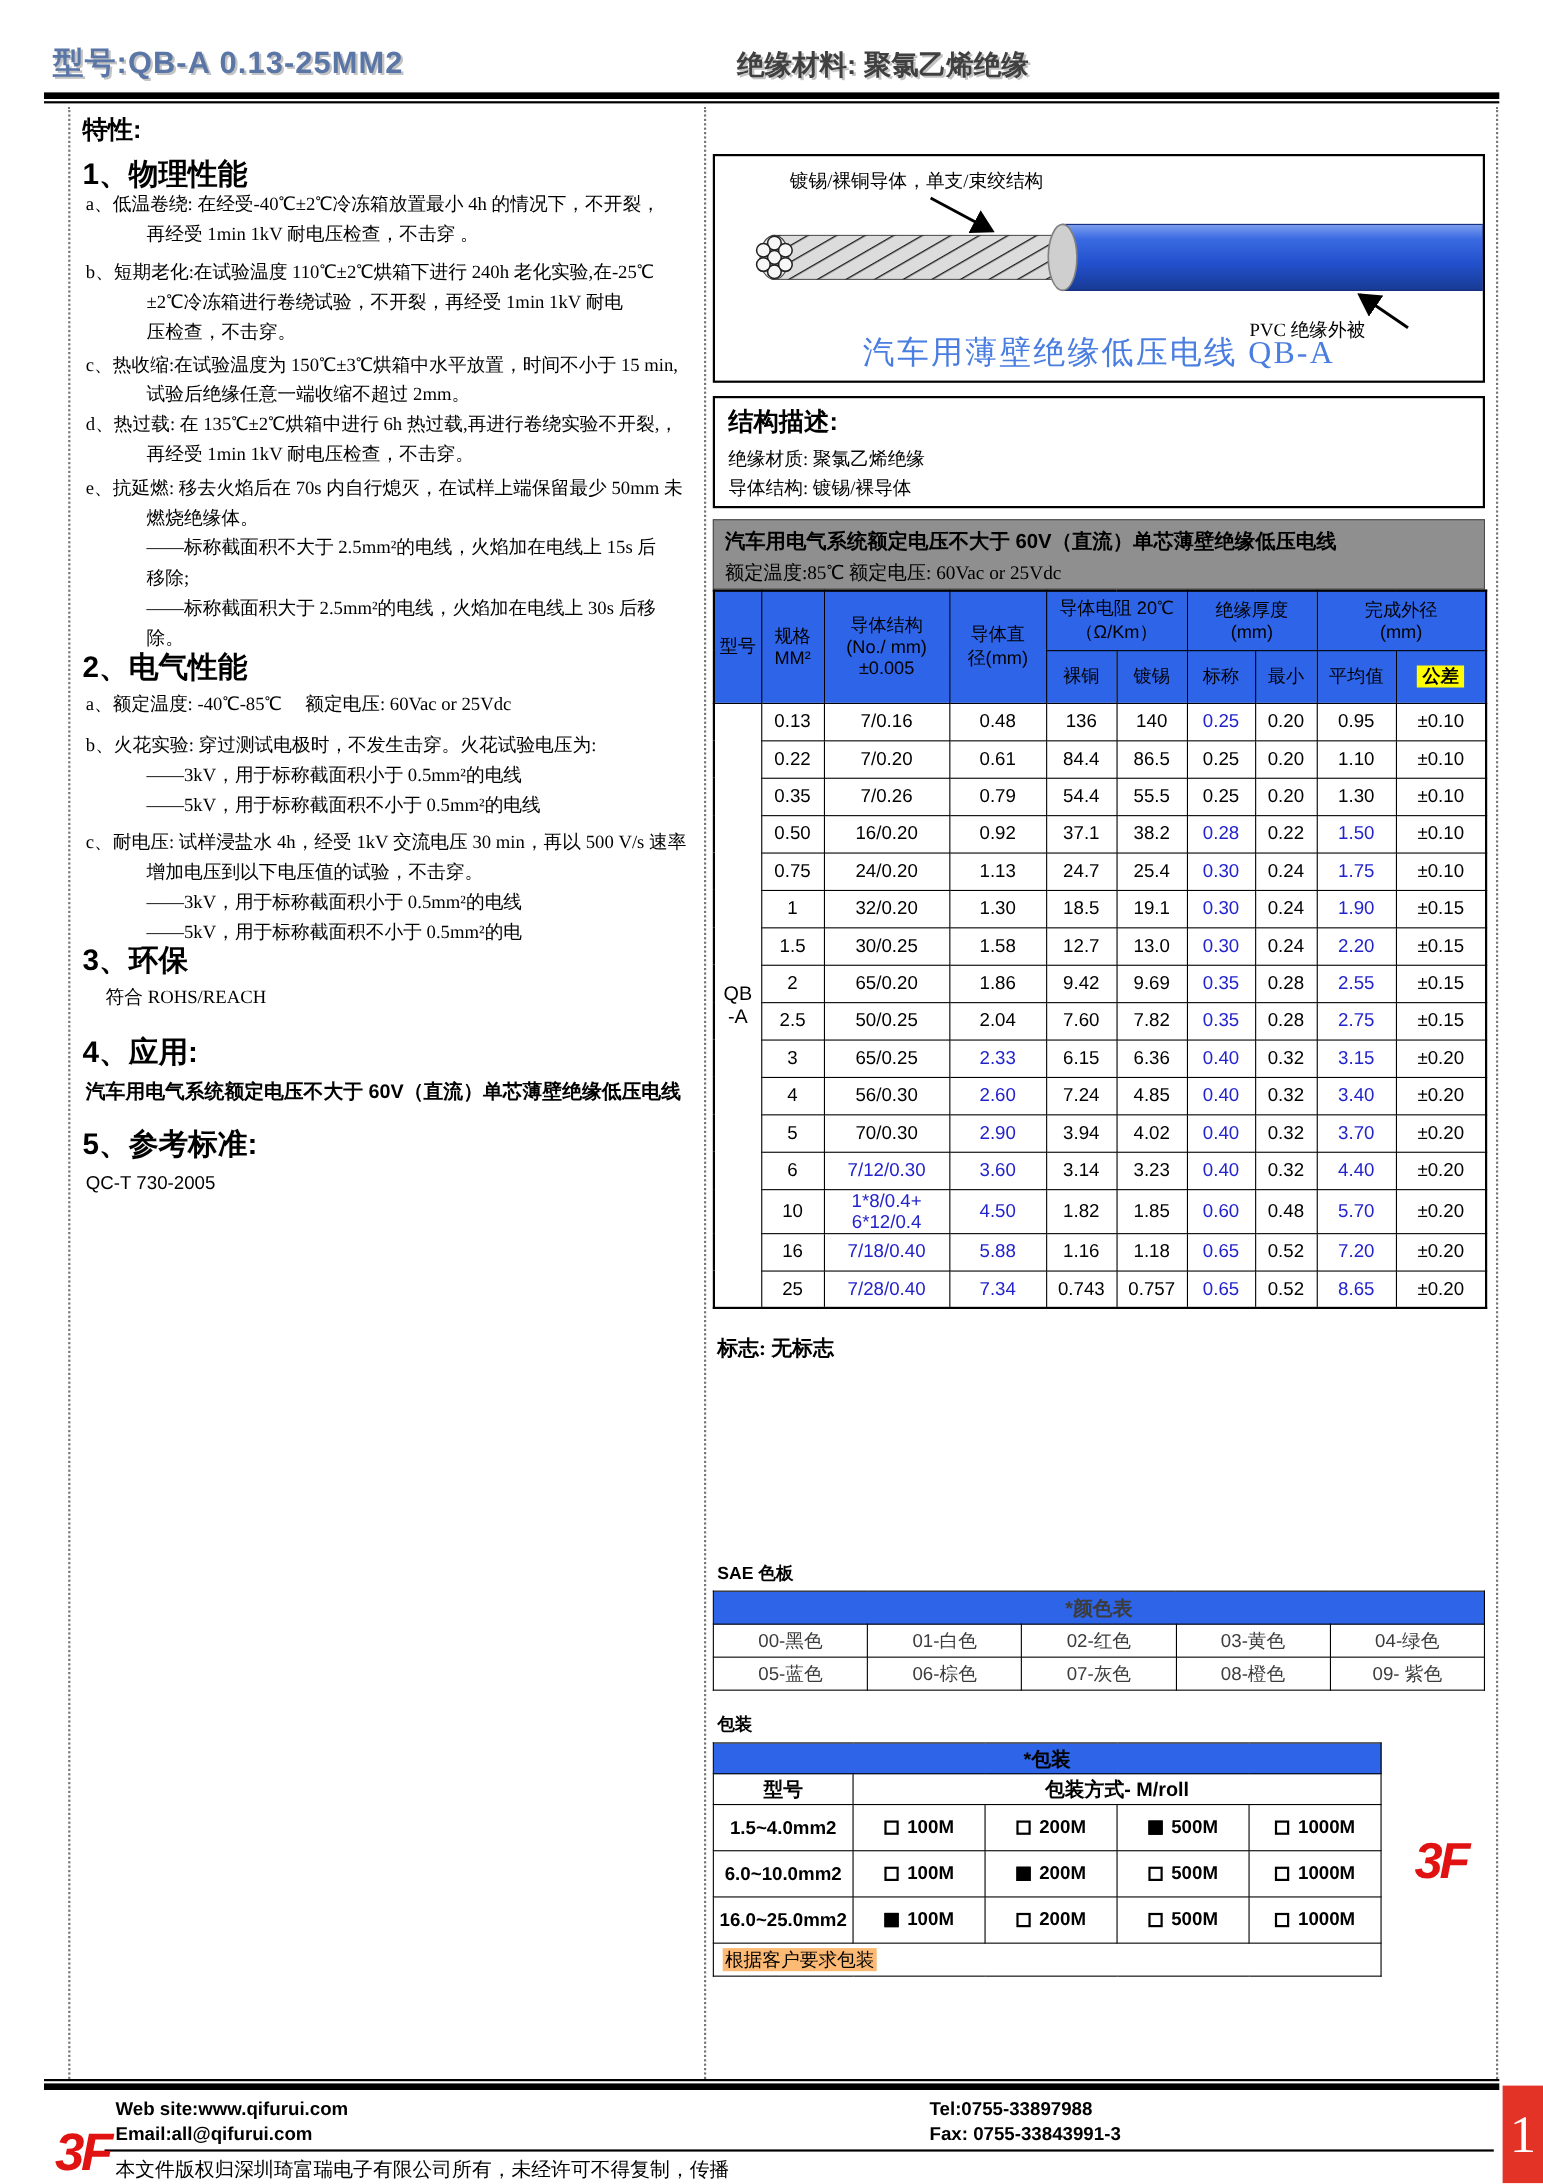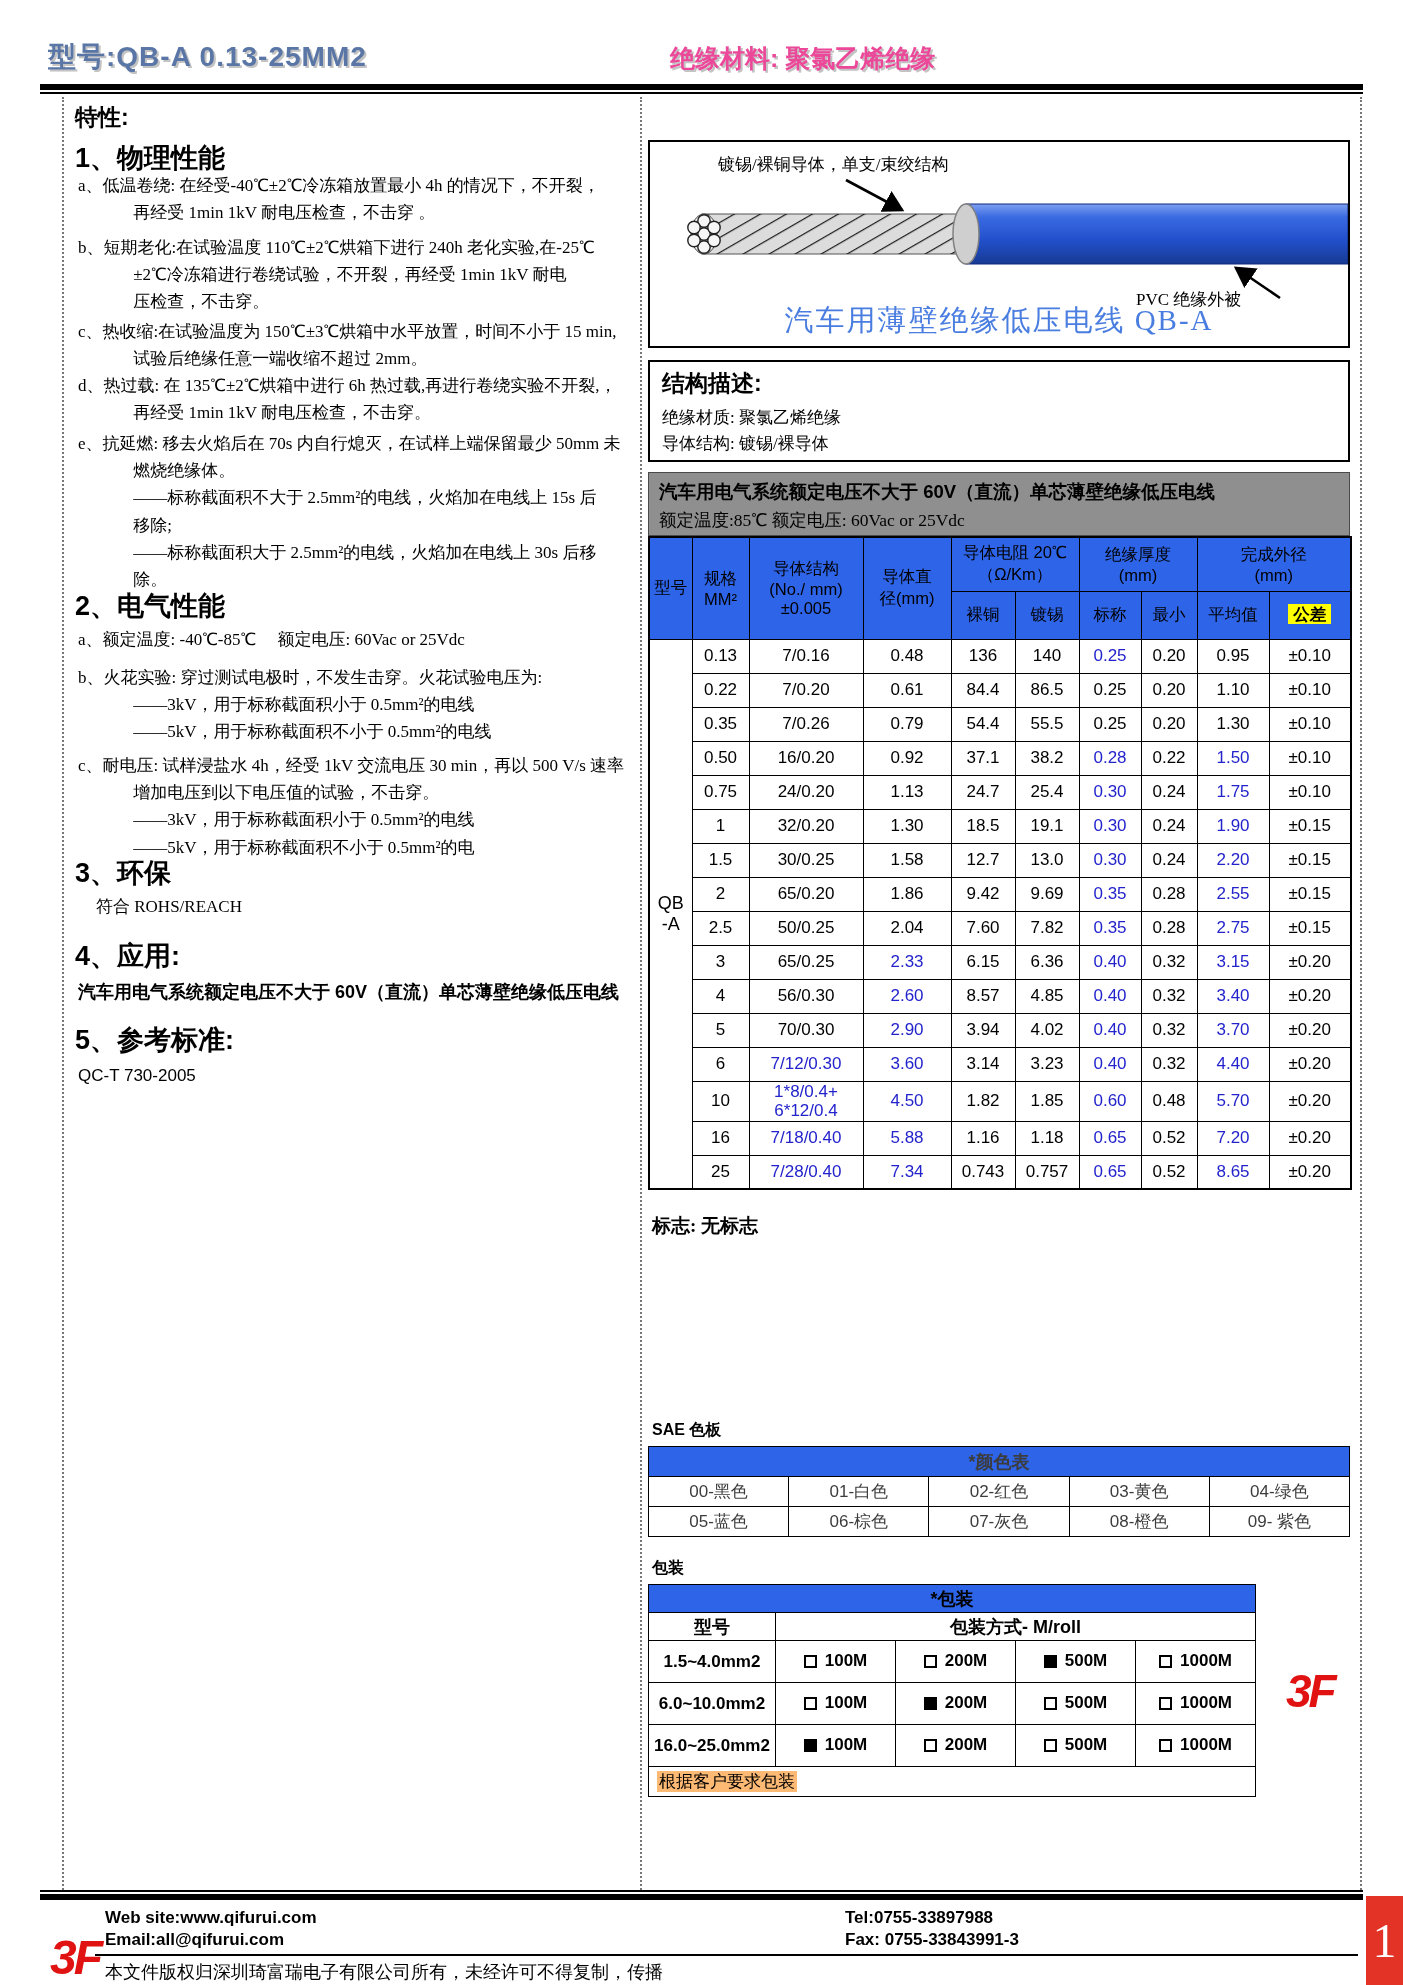--- a/index.html
+++ b/index.html
@@ -3,21 +3,21 @@
 <meta charset="utf-8">
 <style>
   *{box-sizing:border-box;margin:0;padding:0}
   html,body{background:#fff}
   .page{position:relative;width:1403px;height:1985px;background:#fff;color:#000;
         font-family:"Liberation Sans",sans-serif;overflow:hidden}
   
   .hdr-left{position:absolute;left:48px;top:38px;font-size:28px;font-weight:bold;
             color:#5a76a6;text-shadow:2px 2px 0 #c3c3c3;letter-spacing:1px}
   .hdr-right{position:absolute;left:670px;top:42px;font-size:25px;font-weight:bold;
-             color:#ec4899;text-shadow:2px 2px 0 #c3c3c3}
+             color:#404040;text-shadow:2px 2px 0 #c3c3c3}
   .dbl{position:absolute;left:40px;width:1323px}
   .dbl .a{height:6px;background:#000}
   .dbl .b{height:2px;background:#000;margin-top:2px}
   .dbl.foot .a{height:2px}
   .dbl.foot .b{height:6px;margin-top:2px}
   .vdot{position:absolute;top:97px;height:1793px;width:0;border-left:2px dotted #777}
   
   .lh{position:absolute;left:75px;font-weight:bold;font-size:27px;
       font-family:"Liberation Sans",sans-serif;white-space:pre-wrap}
   .lh.small{font-size:23px}
@@ -331,21 +331,21 @@
           <td>6.36</td>
           <td class="blu">0.40</td>
           <td>0.32</td>
           <td class="blu">3.15</td>
           <td>±0.20</td>
         </tr>
         <tr>
           <td>4</td>
           <td>56/0.30</td>
           <td class="blu">2.60</td>
-          <td>8.57</td>
+          <td>7.24</td>
           <td>4.85</td>
           <td class="blu">0.40</td>
           <td>0.32</td>
           <td class="blu">3.40</td>
           <td>±0.20</td>
         </tr>
         <tr>
           <td>5</td>
           <td>70/0.30</td>
           <td class="blu">2.90</td>

